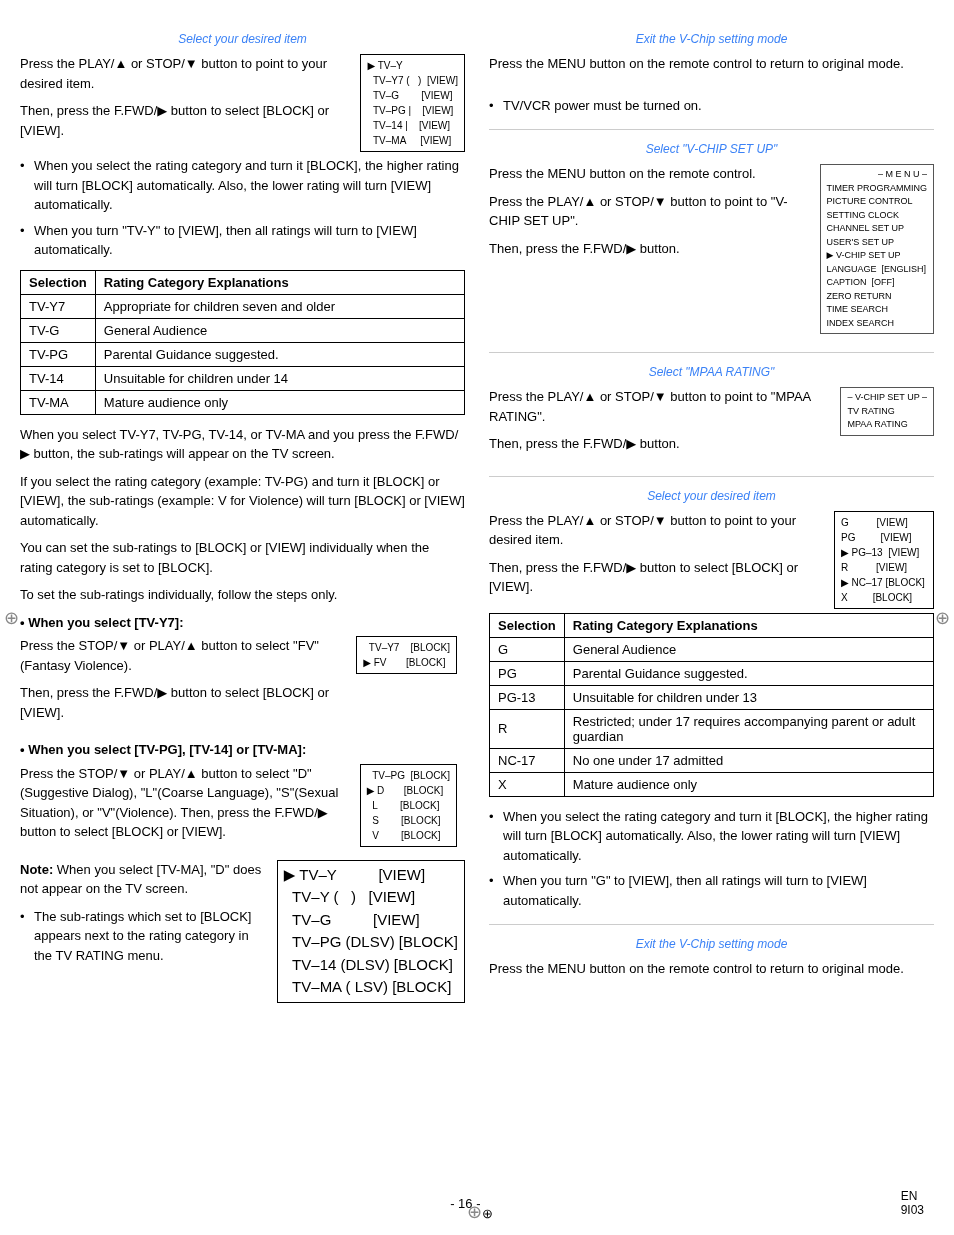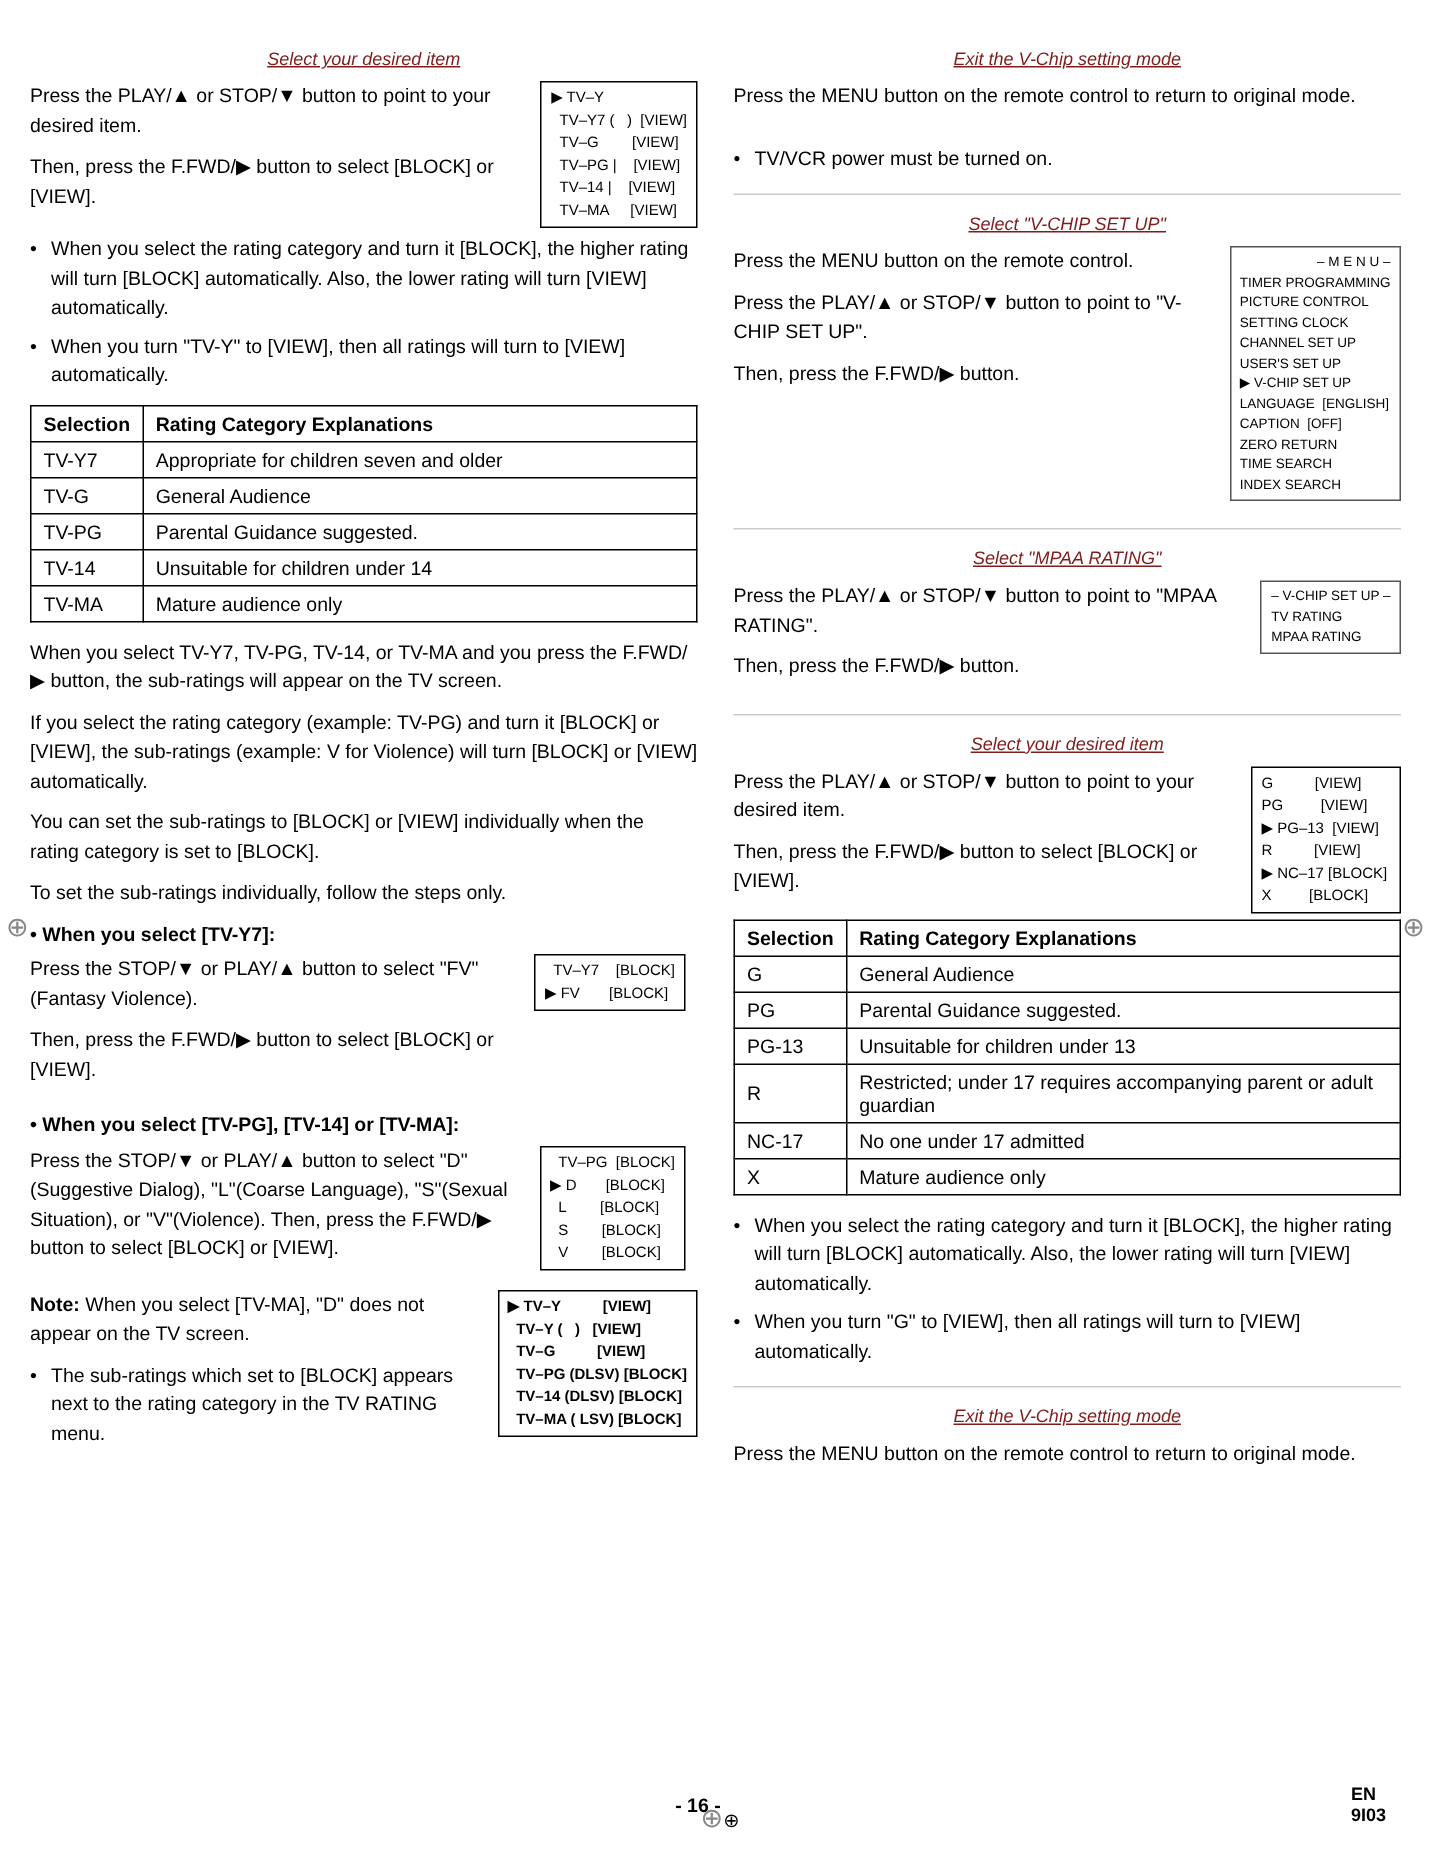--- a/index.html
+++ b/index.html
@@ -22,26 +22,25 @@
       column-gap: 24px;
       position: relative;
     }
     .left-col {
       grid-column: 1;
     }
     .right-col {
       grid-column: 2;
     }
     .section-title {
-      color: #7f1d1d;
+      color: #3b82f6;
       font-size: 12px;
       text-align: center;
       font-style: italic;
       margin-bottom: 6px;
-      text-decoration: underline;
     }
     p {
       margin-bottom: 8px;
       line-height: 1.5;
       font-size: 13px;
     }
     .bullet-list {
       list-style: none;
       margin-bottom: 10px;
     }
@@ -106,21 +105,20 @@
     .page-footer {
       position: absolute;
       bottom: 18px;
       left: 0;
       right: 0;
       display: flex;
       justify-content: space-between;
       align-items: center;
       padding: 0 30px;
       font-size: 13px;
-      font-weight: bold;
     }
     .page-number {
       flex: 1;
       text-align: center;
     }
     .page-en {
       font-size: 12px;
     }
     .crosshair {
       position: absolute;
@@ -253,21 +251,21 @@
           <div>▶ D&nbsp;&nbsp;&nbsp;&nbsp;&nbsp;&nbsp;&nbsp;[BLOCK]</div>
           <div>&nbsp;&nbsp;L&nbsp;&nbsp;&nbsp;&nbsp;&nbsp;&nbsp;&nbsp;&nbsp;[BLOCK]</div>
           <div>&nbsp;&nbsp;S&nbsp;&nbsp;&nbsp;&nbsp;&nbsp;&nbsp;&nbsp;&nbsp;[BLOCK]</div>
           <div>&nbsp;&nbsp;V&nbsp;&nbsp;&nbsp;&nbsp;&nbsp;&nbsp;&nbsp;&nbsp;[BLOCK]</div>
         </div>
       </div>
     </div>
 
     <div class="clearfix">
       <div class="right-float-box">
-        <div class="section-box" style="font-size:10px; min-width:120px;font-weight:bold;">
+        <div class="section-box" style="font-size:15px; min-width:120px;">
           <div>▶ TV–Y&nbsp;&nbsp;&nbsp;&nbsp;&nbsp;&nbsp;&nbsp;&nbsp;&nbsp;&nbsp;[VIEW]</div>
           <div>&nbsp;&nbsp;TV–Y (&nbsp;&nbsp;&nbsp;)&nbsp;&nbsp;&nbsp;[VIEW]</div>
           <div>&nbsp;&nbsp;TV–G&nbsp;&nbsp;&nbsp;&nbsp;&nbsp;&nbsp;&nbsp;&nbsp;&nbsp;&nbsp;[VIEW]</div>
           <div>&nbsp;&nbsp;TV–PG (DLSV) [BLOCK]</div>
           <div>&nbsp;&nbsp;TV–14 (DLSV) [BLOCK]</div>
           <div>&nbsp;&nbsp;TV–MA ( LSV) [BLOCK]</div>
         </div>
       </div>
       <p><span class="note">Note:</span> <span>When you select [TV-MA], "D" does not appear on the TV screen.</span></p>
       <ul class="bullet-list">

